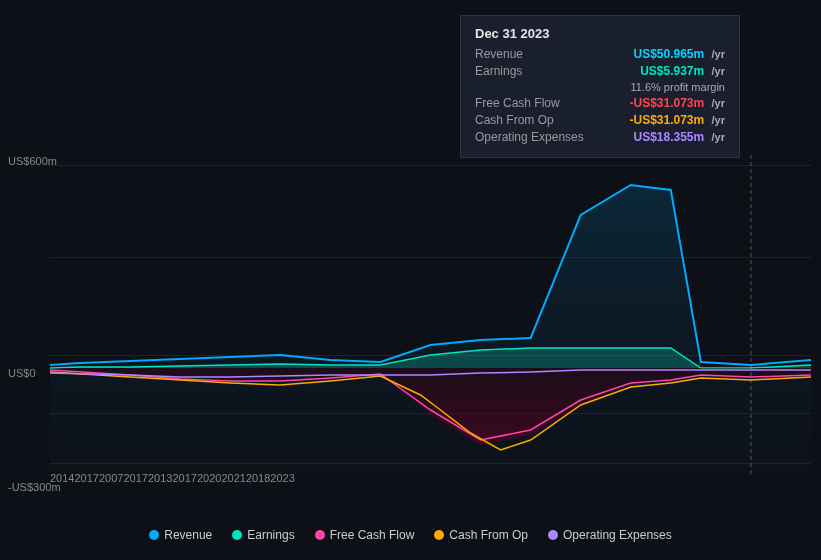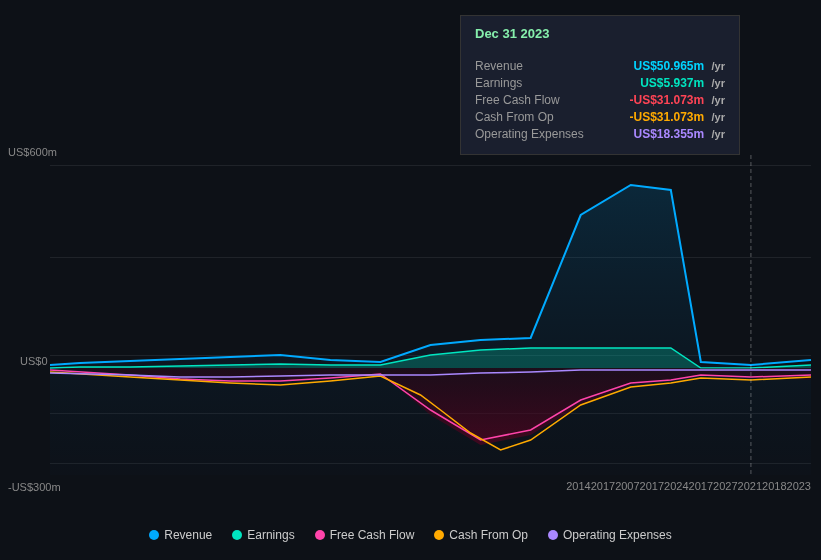--- a/index.html
+++ b/index.html
@@ -24,24 +24,24 @@
       position: absolute;
       top: 15px;
       left: 460px;
       background: #1a1f2e;
       border: 1px solid #333;
       padding: 10px 14px;
       min-width: 280px;
       z-index: 10;
     }
     .tooltip-date {
-      color: #86efac;
+      color: #e5e5e5;
       font-size: 13px;
       font-weight: bold;
-      margin-bottom: 18px;
+      margin-bottom: 6px;
     }
     .tooltip-row {
       display: flex;
       justify-content: space-between;
       align-items: center;
       font-size: 12px;
       margin-bottom: 3px;
       gap: 10px;
     }
     .tooltip-label {
@@ -61,41 +61,41 @@
     .color-red { color: #ff4455; }
     .color-orange { color: #ffaa00; }
     .color-purple { color: #aa88ff; text-align: right; }
 
     .y-label {
       position: absolute;
       left: 8px;
       font-size: 11px;
       color: #888;
     }
-    .y-label-top { top: 146px; }
-    .y-label-zero { top: 355px; margin-left: 12px; }
+    .y-label-top { top: 155px; }
+    .y-label-zero { top: 367px; }
     .y-label-bottom { top: 481px; }
 
     
     .grid-line {
       position: absolute;
       left: 50px;
       right: 10px;
       height: 1px;
       background: rgba(255,255,255,0.08);
     }
 
     
     .x-labels {
       position: absolute;
-      bottom: 68px;
+      bottom: 76px;
       left: 50px;
       right: 10px;
       display: flex;
-      justify-content: flex-end;
+      justify-content: flex-start;
     }
     .x-label {
       font-size: 11px;
       color: #888;
       text-align: center;
     }
 
     
     .legend {
       position: absolute;
@@ -143,20 +143,24 @@
         <span>US$50.965m</span>
         <span class="tooltip-sub">/yr</span>
       </span>
     </div>
     <div class="tooltip-row">
       <span class="tooltip-label">Earnings</span>
       <span class="tooltip-value color-teal">
         <span>US$5.937m</span>
         <span class="tooltip-sub">/yr</span>
       </span>
+    </div>
+    <div class="tooltip-row">
+      <span></span>
+      <span class="tooltip-sub" style="color:#aaa; font-size:11px;">11.6% profit margin</span>
     </div>
     <div class="tooltip-row">
       <span class="tooltip-label">Free Cash Flow</span>
       <span class="tooltip-value color-red">
         <span>-US$31.073m</span>
         <span class="tooltip-sub">/yr</span>
       </span>
     </div>
     <div class="tooltip-row">
       <span class="tooltip-label">Cash From Op</span>
@@ -232,23 +236,23 @@
              L 700,215 L 760,215" fill="none" stroke="#aa88ff" stroke-width="1.5"></path>
 
     <line x1="700" y1="0" x2="700" y2="320" stroke="rgba(255,255,255,0.3)" stroke-width="1" stroke-dasharray="4,3"></line>
   </svg>
 
   <div class="x-labels">
     <span class="x-label">2014</span>
     <span class="x-label">2017</span>
     <span class="x-label">2007</span>
     <span class="x-label">2017</span>
-    <span class="x-label">2024</span>
+    <span class="x-label">2013</span>
     <span class="x-label">2017</span>
-    <span class="x-label">2027</span>
+    <span class="x-label">2020</span>
     <span class="x-label">2021</span>
     <span class="x-label">2018</span>
     <span class="x-label">2023</span>
   </div>
 
   <div class="legend">
     <div class="legend-item">
       <div class="legend-dot" style="background:#00aaff;"></div>
       <span>Revenue</span>
     </div>

